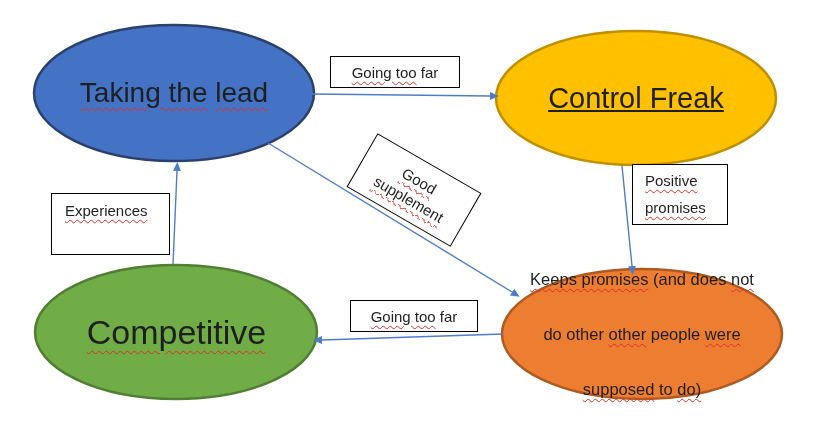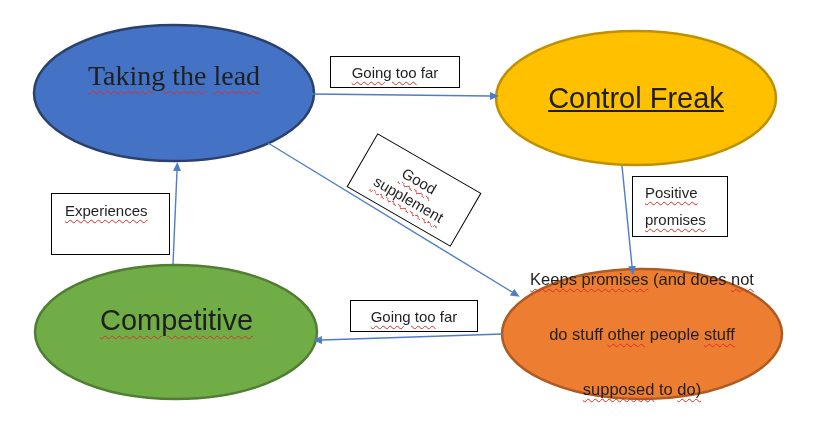--- a/index.html
+++ b/index.html
@@ -6,31 +6,31 @@
   .canvas{
     position:relative;width:828px;height:423px;background:#ffffff;overflow:hidden;
     font-family:"Liberation Sans",sans-serif;color:#1f1f1f;
   }
   .layer{position:absolute;left:0;top:0;}
   .node-label{
     position:absolute;display:flex;align-items:center;justify-content:center;
     text-align:center;color:#1f1f1f;pointer-events:none;
   }
   .node-label.col{flex-direction:column;}
-  #lbl-taking      {left:34px;  top:8px;  width:280px; height:136px; font-size:28px;font-family:Liberation Serif, serif;}
+  #lbl-taking      {left:34px;  top:25px;  width:280px; height:136px; font-size:28px;}
   #lbl-control     {left:496px; top:31px;  width:280px; height:134px; font-size:29px;text-decoration:underline;}
-  #lbl-competitive {left:36px;  top:253px; width:281px; height:134px; font-size:29px;}
+  #lbl-competitive {left:36px;  top:265px; width:281px; height:134px; font-size:34px;}
   #lbl-keeps       {left:502px; top:272px; width:280px; height:124px; font-size:16.5px; line-height:28px;gap:27px;}
   .edge-box{
     position:absolute;background:#ffffff;border:1.5px solid #000000;
     font-size:15px;color:#1f1f1f;box-sizing:border-box;
   }
   .edge-box.center{display:flex;align-items:center;justify-content:center;}
   #box-gtf-top    {left:330px; top:56px;  width:130px; height:32px;}
-  #box-pos        {left:632px; top:176px; width:96px;  height:61px; padding:2px 0 0 12px; line-height:27px;}
+  #box-pos        {left:632px; top:164px; width:96px;  height:61px; padding:2px 0 0 12px; line-height:27px;}
   #box-exp        {left:51px;  top:193px; width:119px; height:62px; padding:3px 0 6px 13px; line-height:27px;}
   #box-gtf-bottom {left:350px; top:300px; width:128px; height:32px;}
   #box-good{
     left:354px; top:159px; width:120px; height:62px;
     transform:rotate(30deg);
     display:flex;flex-direction:column;align-items:center;justify-content:center;
     line-height:21px;
   }
   .sq{
     text-decoration-line:underline;
@@ -71,21 +71,21 @@
   <div class="node-label" id="lbl-control">
     <span><span>Control Freak</span></span>
   </div>
 
   <div class="node-label" id="lbl-competitive">
     <span><span class="sq">Competitive</span></span>
   </div>
 
   <div class="node-label col" id="lbl-keeps">
     <div><span class="sq">Keeps promises</span><span> (and does </span><span class="sq">not</span></div>
-    <div><span>do stuff </span><span class="sq">other</span><span> people </span><span class="sq">stuff</span></div>
+    <div><span>do other </span><span class="sq">other</span><span> people </span><span class="sq">were</span></div>
     <div><span class="sq">supposed</span><span> to </span><span class="sq">do)</span></div>
   </div>
 
   <div class="edge-box center" id="box-gtf-top">
     <span><span class="sq">Going too</span><span> far</span></span>
   </div>
 
   <div class="edge-box" id="box-good">
     <div><span class="sq">Good</span></div>
     <div><span class="sq">supplement</span></div>

